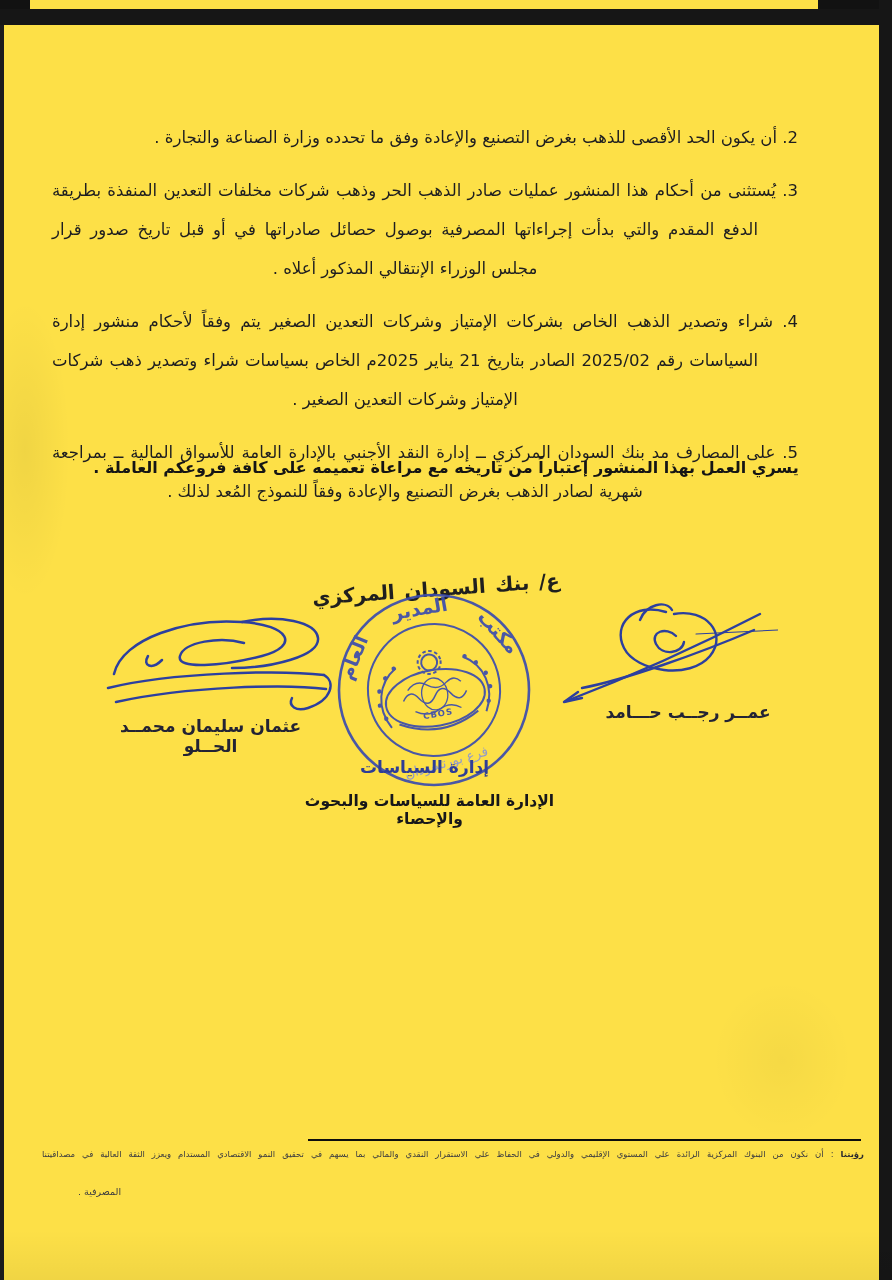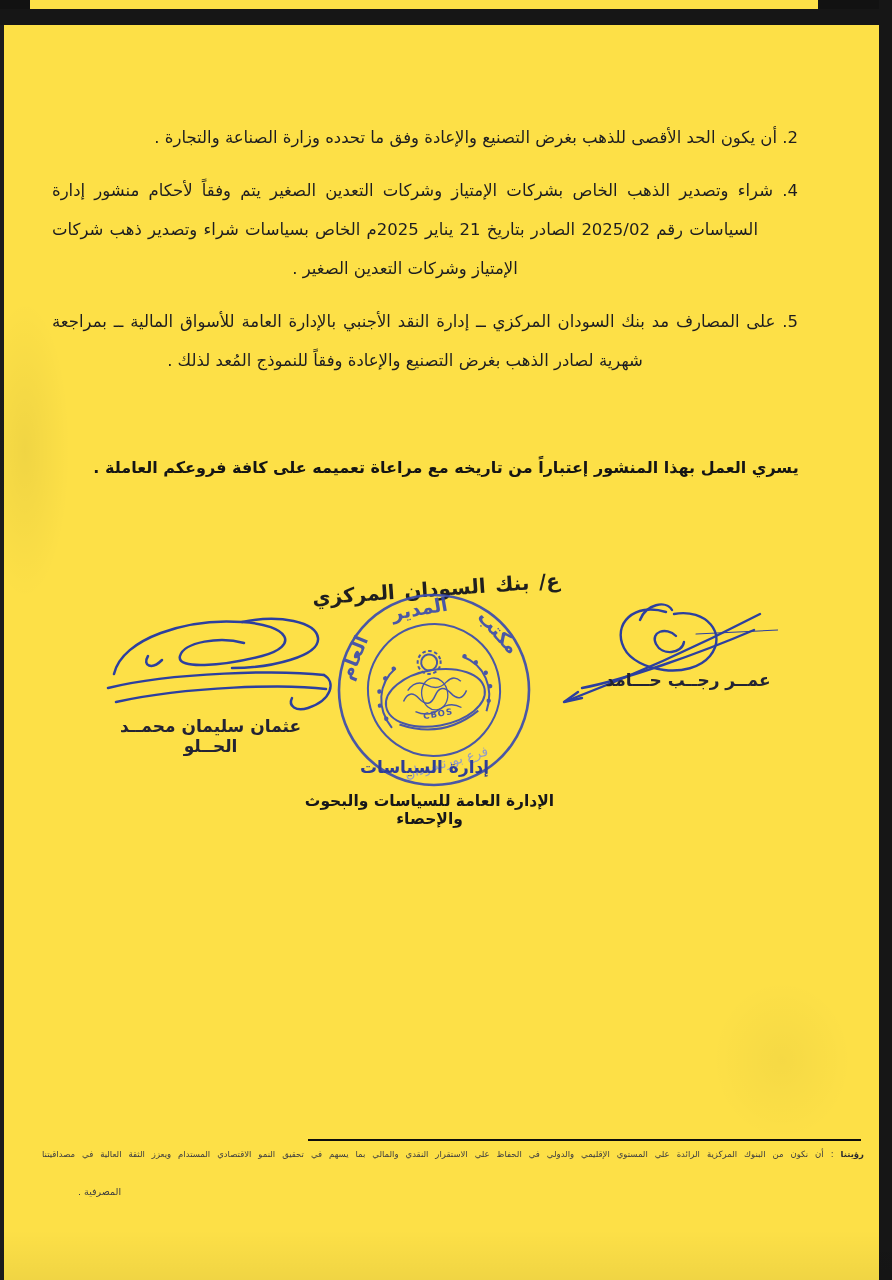--- a/index.html
+++ b/index.html
@@ -51,21 +51,21 @@
   }
   .stamp{position:absolute;top:588px;left:332px;width:205px;height:205px;}
   .sig{position:absolute;}
   .sig-left{top:612px;left:92px;width:245px;height:118px;}
   .sig-right{top:596px;left:548px;width:230px;height:115px;}
   .name{
     position:absolute;direction:rtl;text-align:center;
     font-weight:bold;font-size:17px;color:#232334;
   }
   .name-left{top:716px;left:98px;width:225px;}
-  .name-right{top:670px;left:602px;width:172px;}
+  .name-right{top:702px;left:602px;width:172px;}
   .dept{
     position:absolute;top:757px;left:322px;width:205px;
     direction:rtl;text-align:center;font-weight:bold;
     font-size:17px;color:#2e3d96;
   }
   .gadmin{
     position:absolute;top:792px;left:272px;width:315px;
     direction:rtl;text-align:center;font-weight:bold;
     font-size:15.5px;color:#17171a;
   }
@@ -94,20 +94,21 @@
   <div class="corner-tr"></div>
   <div class="band-top"></div>
   <div class="band-right"></div>
   <div class="band-left"></div>
   <div class="smudge sm1"></div>
   <div class="smudge sm2"></div>
   <div class="smudge sm3"></div>
 
   <div class="items">
     <div class="item">2. أن يكون الحد الأقصى للذهب بغرض التصنيع والإعادة وفق ما تحدده وزارة الصناعة والتجارة .</div>
+    <div class="item multi">3. يُستثنى من أحكام هذا المنشور عمليات صادر الذهب الحر وذهب شركات مخلفات التعدين المنفذة بطريقة الدفع المقدم والتي بدأت إجراءاتها المصرفية بوصول حصائل صادراتها في أو قبل تاريخ صدور قرار مجلس الوزراء الإنتقالي المذكور أعلاه .</div>
     <div class="item multi">4. شراء وتصدير الذهب الخاص بشركات الإمتياز وشركات التعدين الصغير يتم وفقاً لأحكام منشور إدارة السياسات رقم 2025/02 الصادر بتاريخ 21 يناير 2025م الخاص بسياسات شراء وتصدير ذهب شركات الإمتياز وشركات التعدين الصغير .</div>
     <div class="item multi">5. على المصارف مد بنك السودان المركزي ــ إدارة النقد الأجنبي بالإدارة العامة للأسواق المالية ــ بمراجعة شهرية لصادر الذهب بغرض التصنيع والإعادة وفقاً للنموذج المُعد لذلك .</div>
   </div>
 
   <div class="effective">يسري العمل بهذا المنشور إعتباراً من تاريخه مع مراعاة تعميمه على كافة فروعكم العاملة .</div>
 
   <div class="onbehalf">ع/ بنك السودان المركزي</div>
 
   <svg class="sig sig-left" viewBox="0 0 245 118">
     <g fill="none" stroke="#2c3f9f" stroke-width="2.5" stroke-linecap="round">

